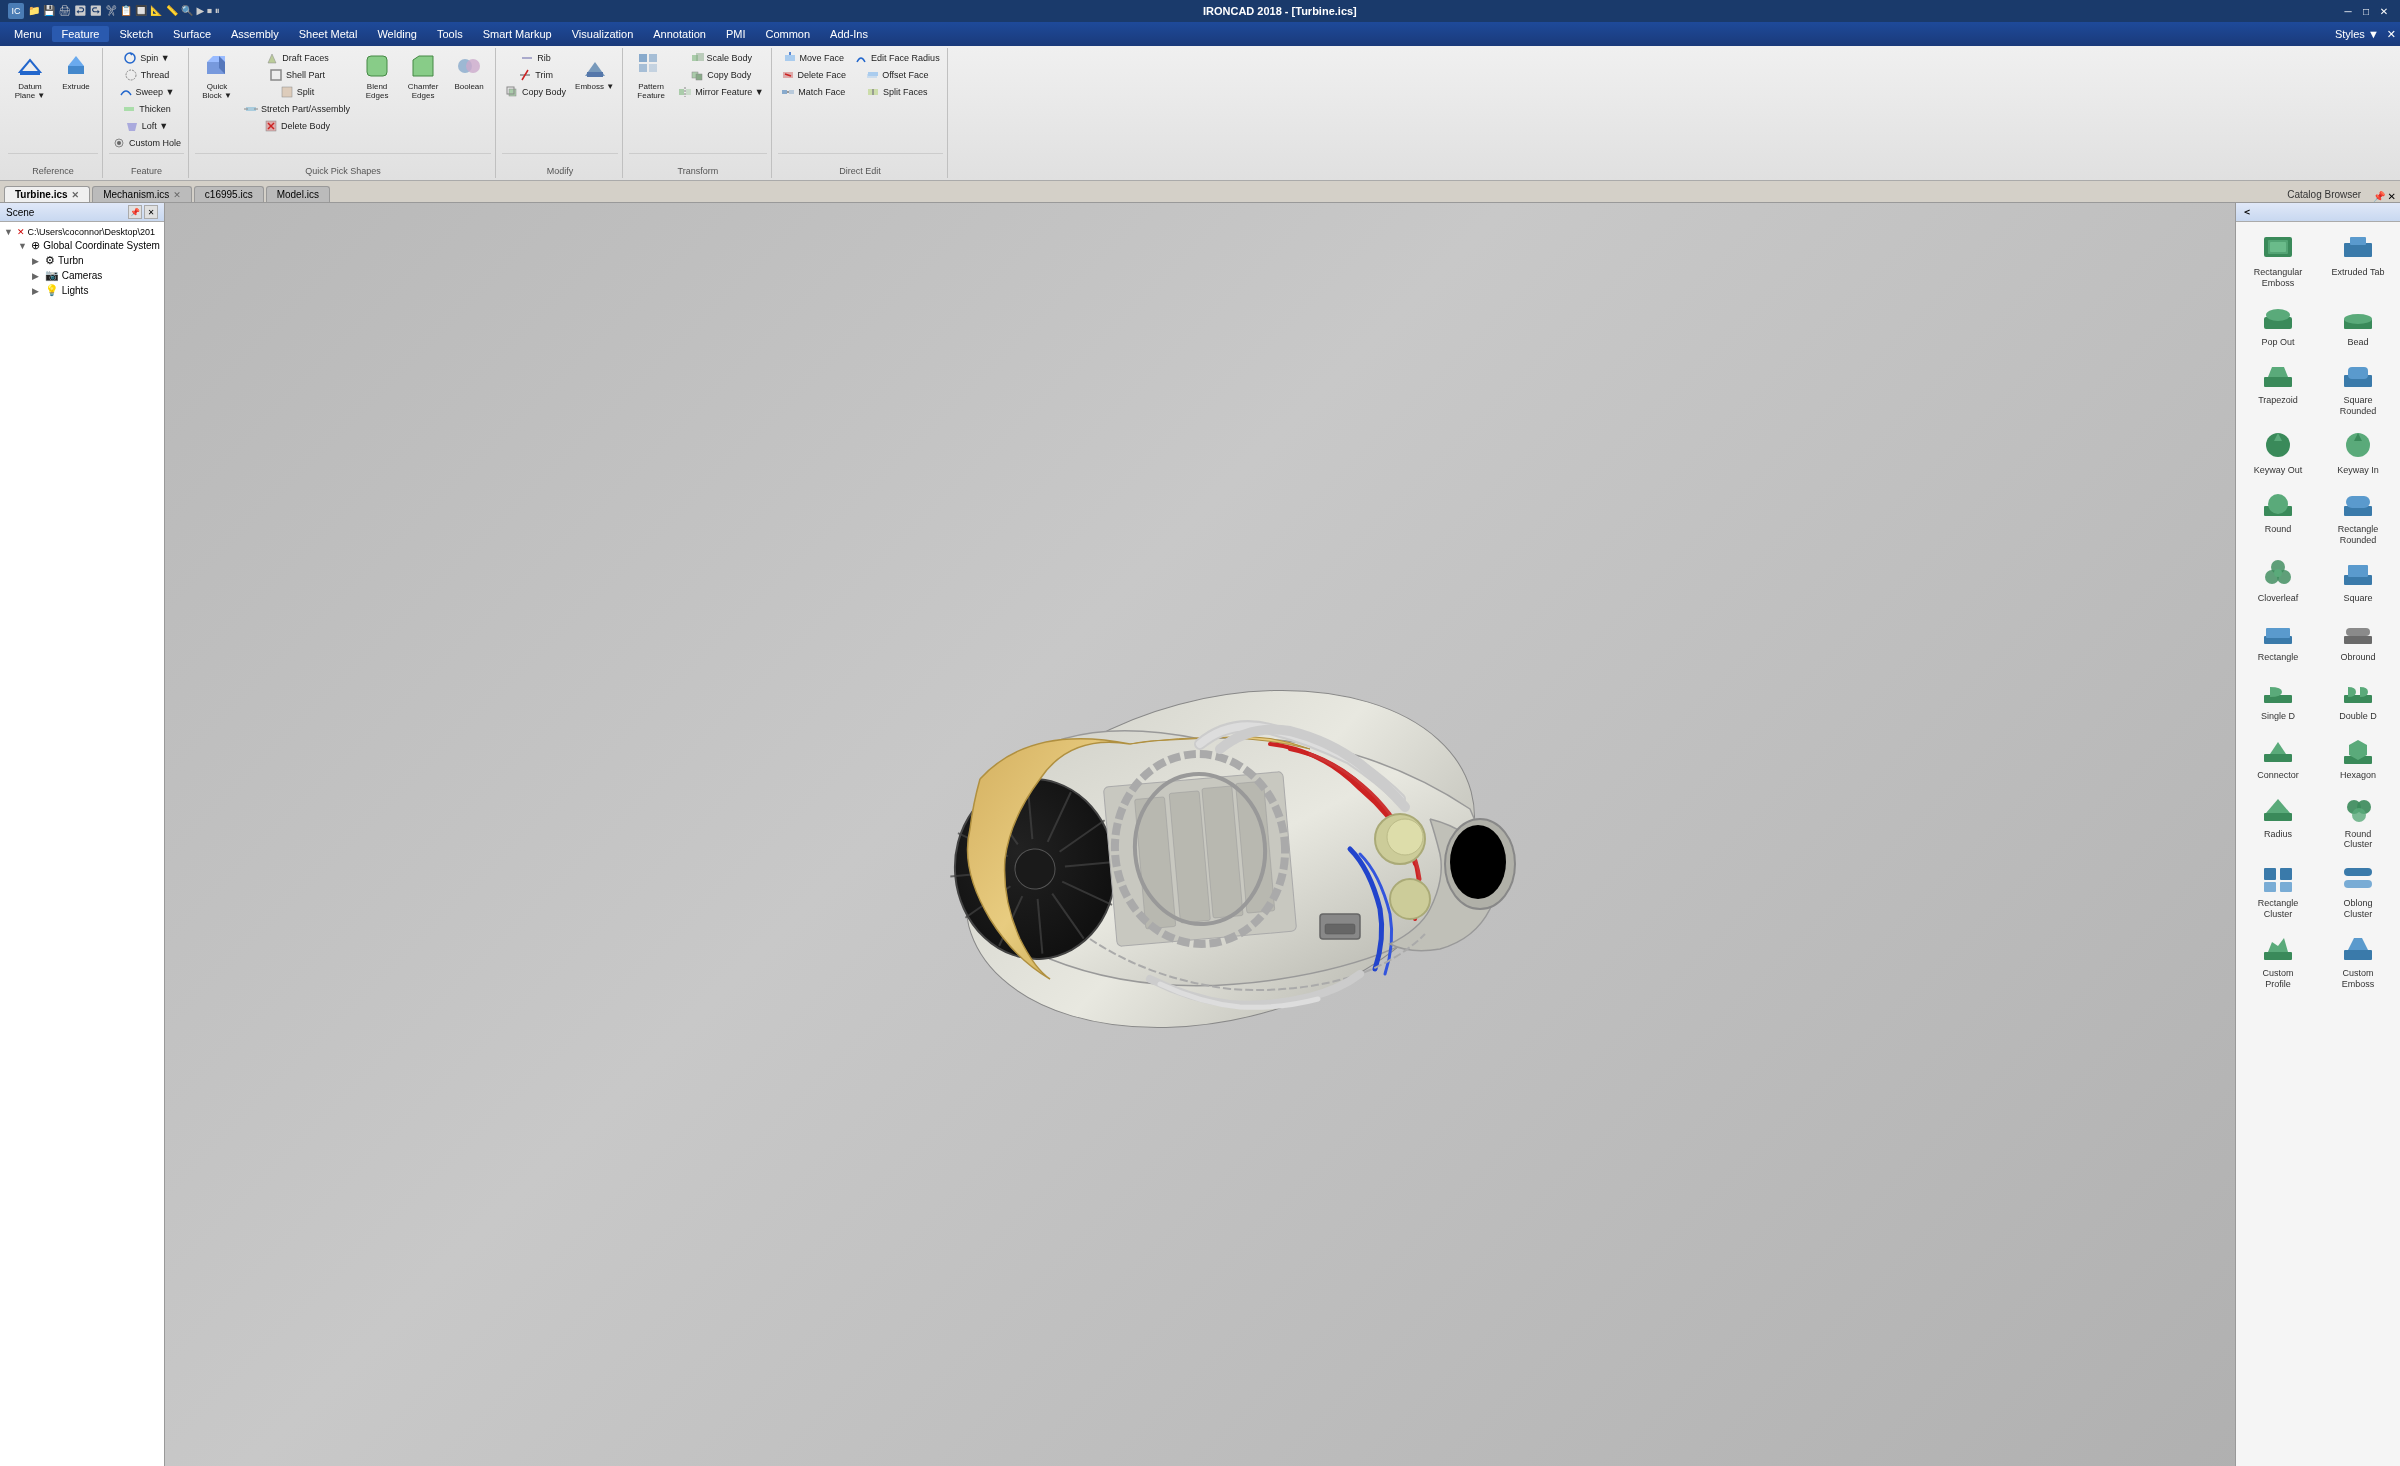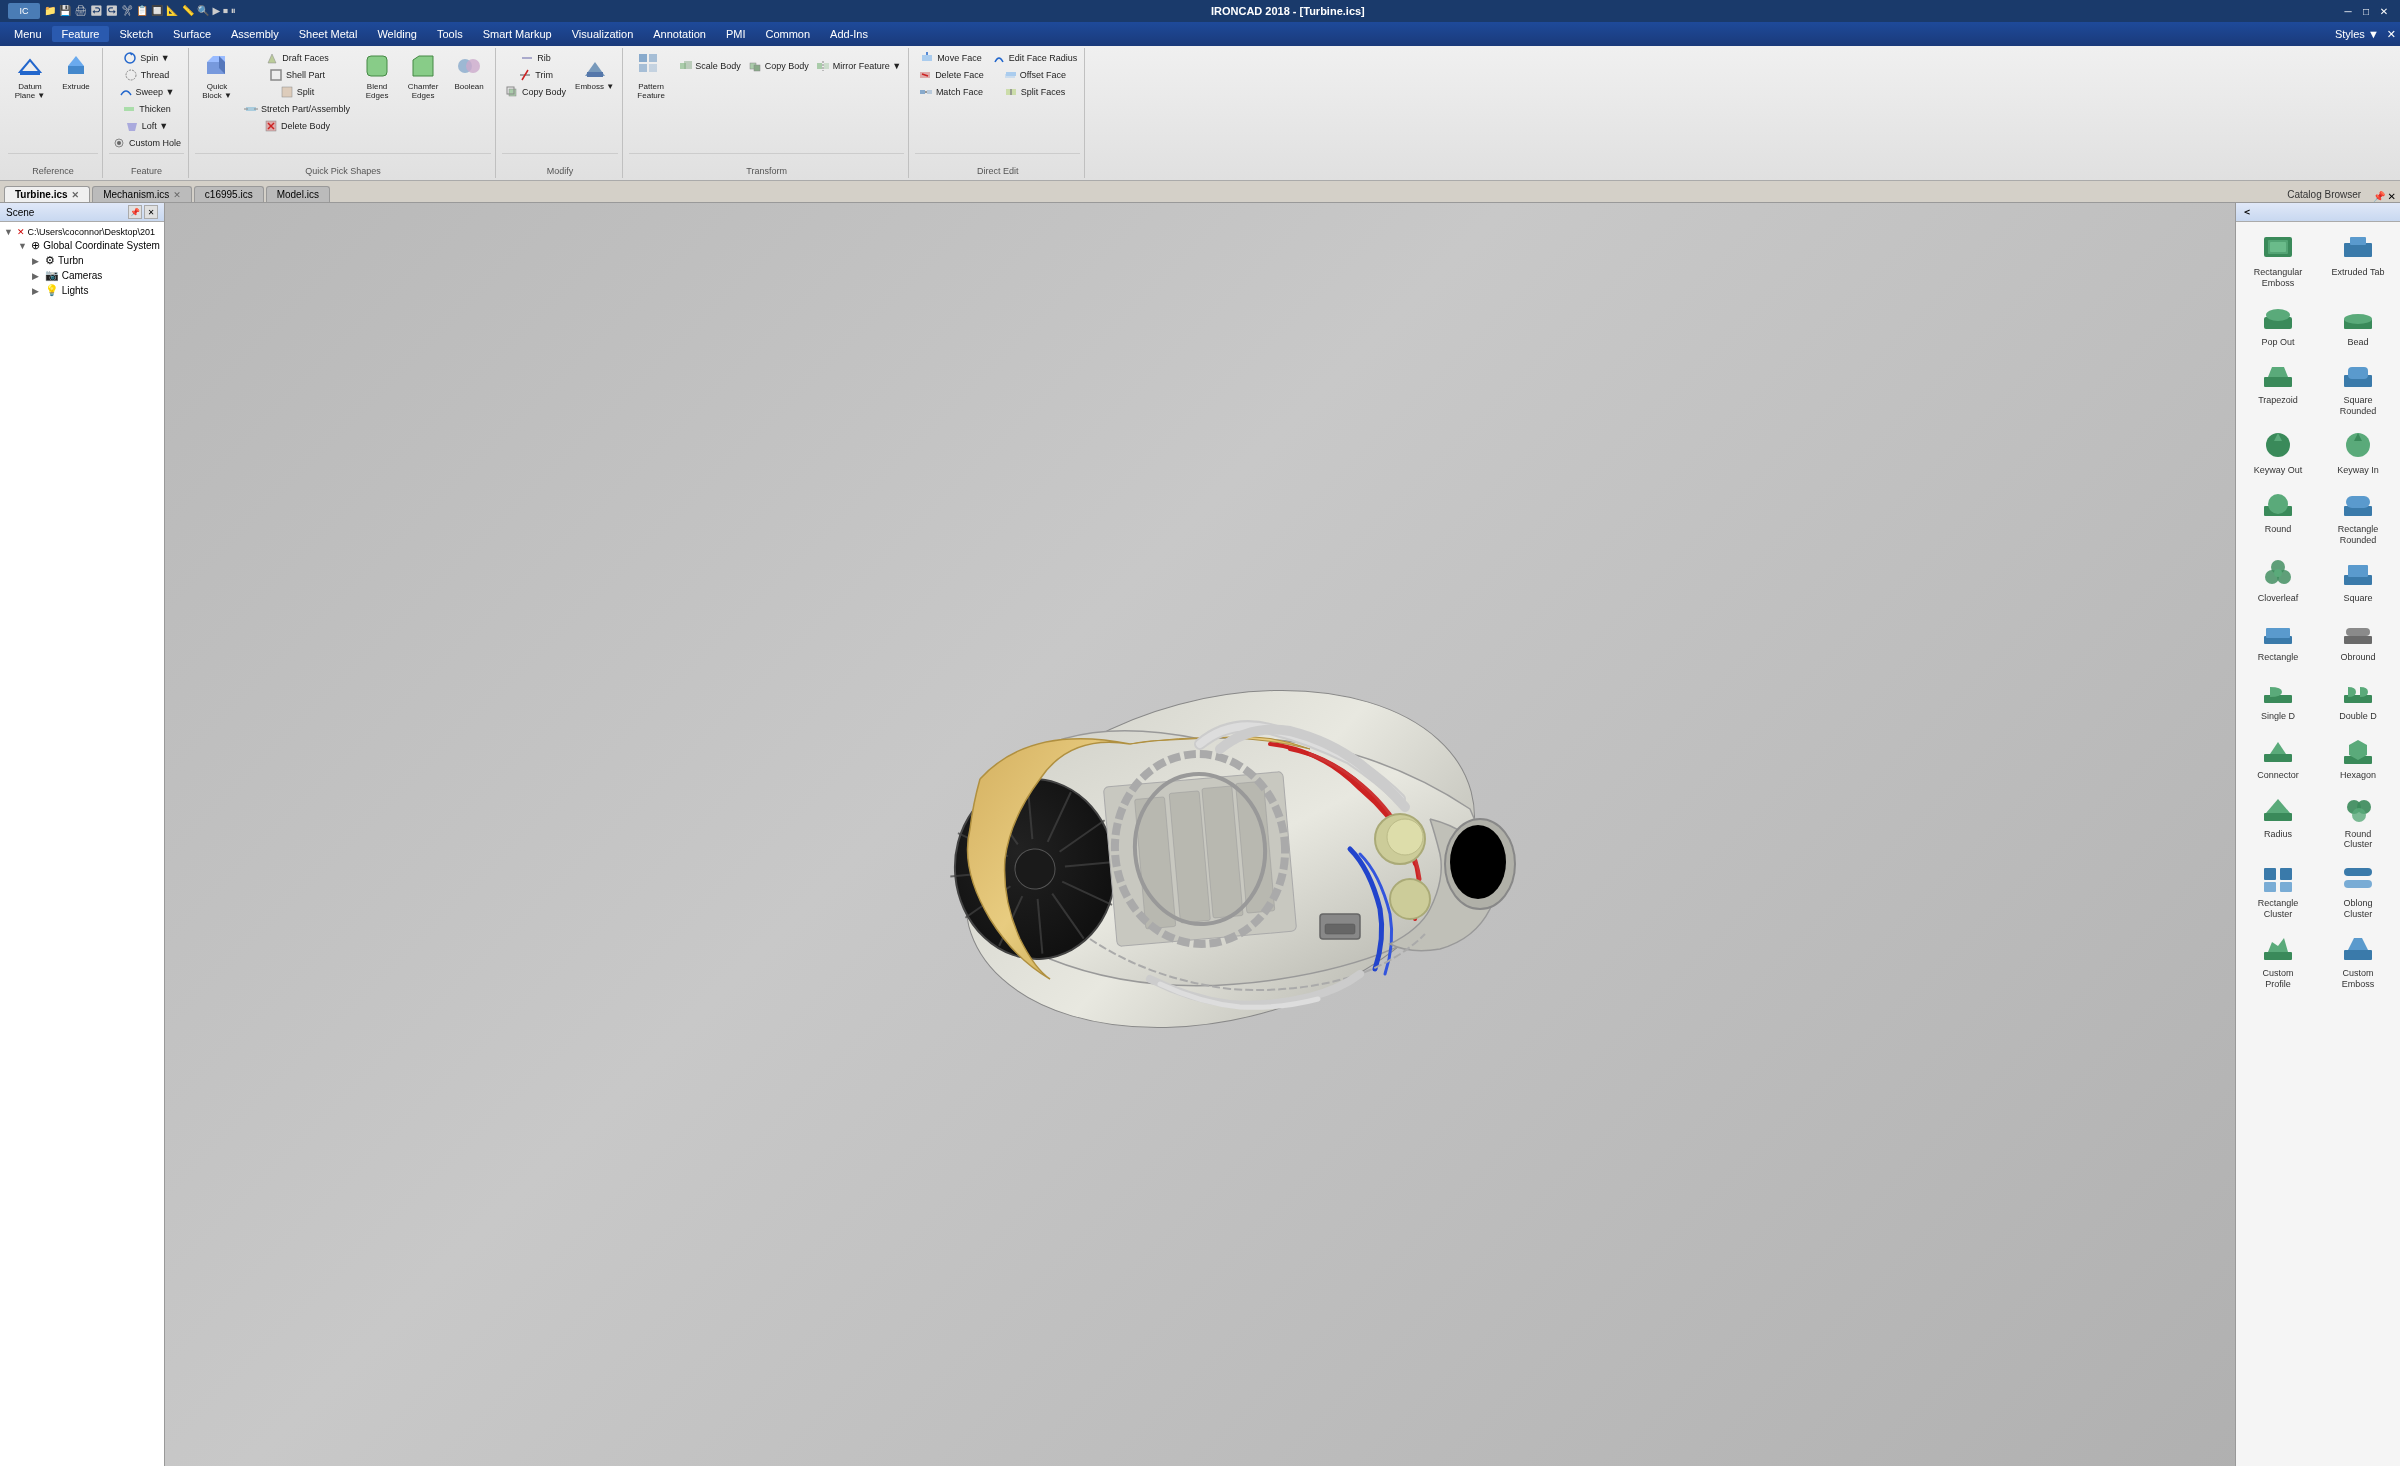--- a/index.html
+++ b/index.html
@@ -11,21 +11,21 @@
       color: white;
       height: 22px;
       display: flex;
       align-items: center;
       justify-content: space-between;
       padding: 0 8px;
       font-size: 11px;
     }
     .title-bar-left { display: flex; align-items: center; gap: 4px; }
     .title-bar-icons { display: flex; gap: 2px; }
-    .title-icon { width: 32px; height: 16px; background: #4a7cb5; border-radius: 2px; font-size: 9px; display: flex; align-items: center; justify-content: center; color: white; }
+    .title-icon { width: 16px; height: 16px; background: #4a7cb5; border-radius: 2px; font-size: 9px; display: flex; align-items: center; justify-content: center; color: white; }
     .title-bar-right { display: flex; gap: 2px; }
     .win-btn { width: 16px; height: 16px; font-size: 10px; display: flex; align-items: center; justify-content: center; cursor: pointer; color: white; }
     
     
     .menu-bar {
       background: linear-gradient(to bottom, #1e4a9a, #1a3a7a);
       display: flex;
       align-items: center;
       height: 24px;
       padding: 0 4px;
@@ -471,21 +471,21 @@
         <div class="ribbon-btn-icon">
           <svg width="28" height="28" viewBox="0 0 28 28">
               <rect x="2" y="2" width="8" height="8" fill="#88aacc"></rect>
               <rect x="12" y="2" width="8" height="8" fill="#88aacc" opacity="0.7"></rect>
               <rect x="2" y="12" width="8" height="8" fill="#88aacc" opacity="0.7"></rect>
               <rect x="12" y="12" width="8" height="8" fill="#88aacc" opacity="0.4"></rect>
             </svg>
         </div>
         <span style="font-size:8px;text-align:center;">Pattern<br>Feature</span>
       </div>
-      <div style="display:flex;flex-direction:row;gap:1px;margin-top:8px;">
+      <div style="display:flex;flex-direction:column;gap:1px;">
         <div class="ribbon-btn ribbon-btn-small">
           <svg width="14" height="14">
               <rect x="2" y="4" width="6" height="6" fill="#aaccaa"></rect>
               <rect x="6" y="2" width="8" height="8" fill="#88aa88" opacity="0.5"></rect>
             </svg>
           <span>Scale Body</span>
         </div>
         <div class="ribbon-btn ribbon-btn-small">
           <svg width="14" height="14">
               <rect x="2" y="4" width="6" height="6" fill="#aaccaa" stroke="#888" stroke-width="0.5"></rect>

